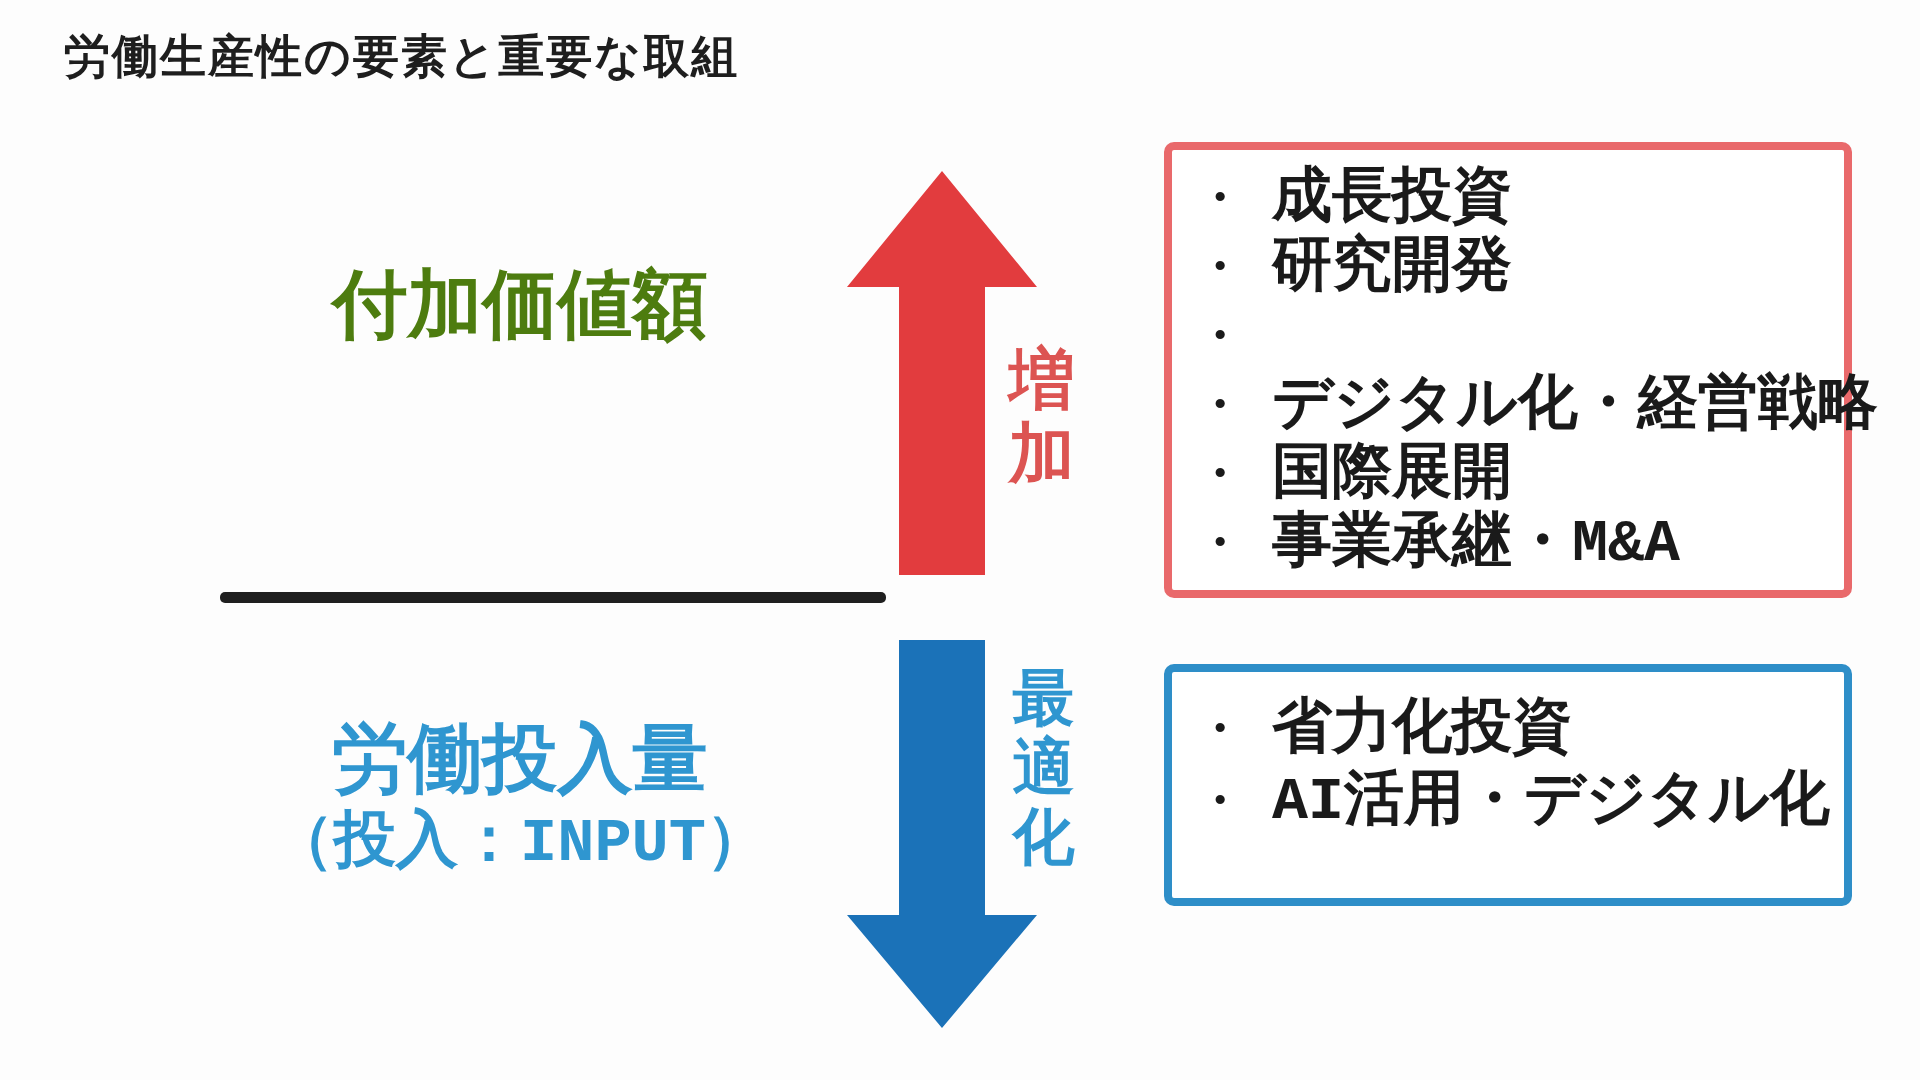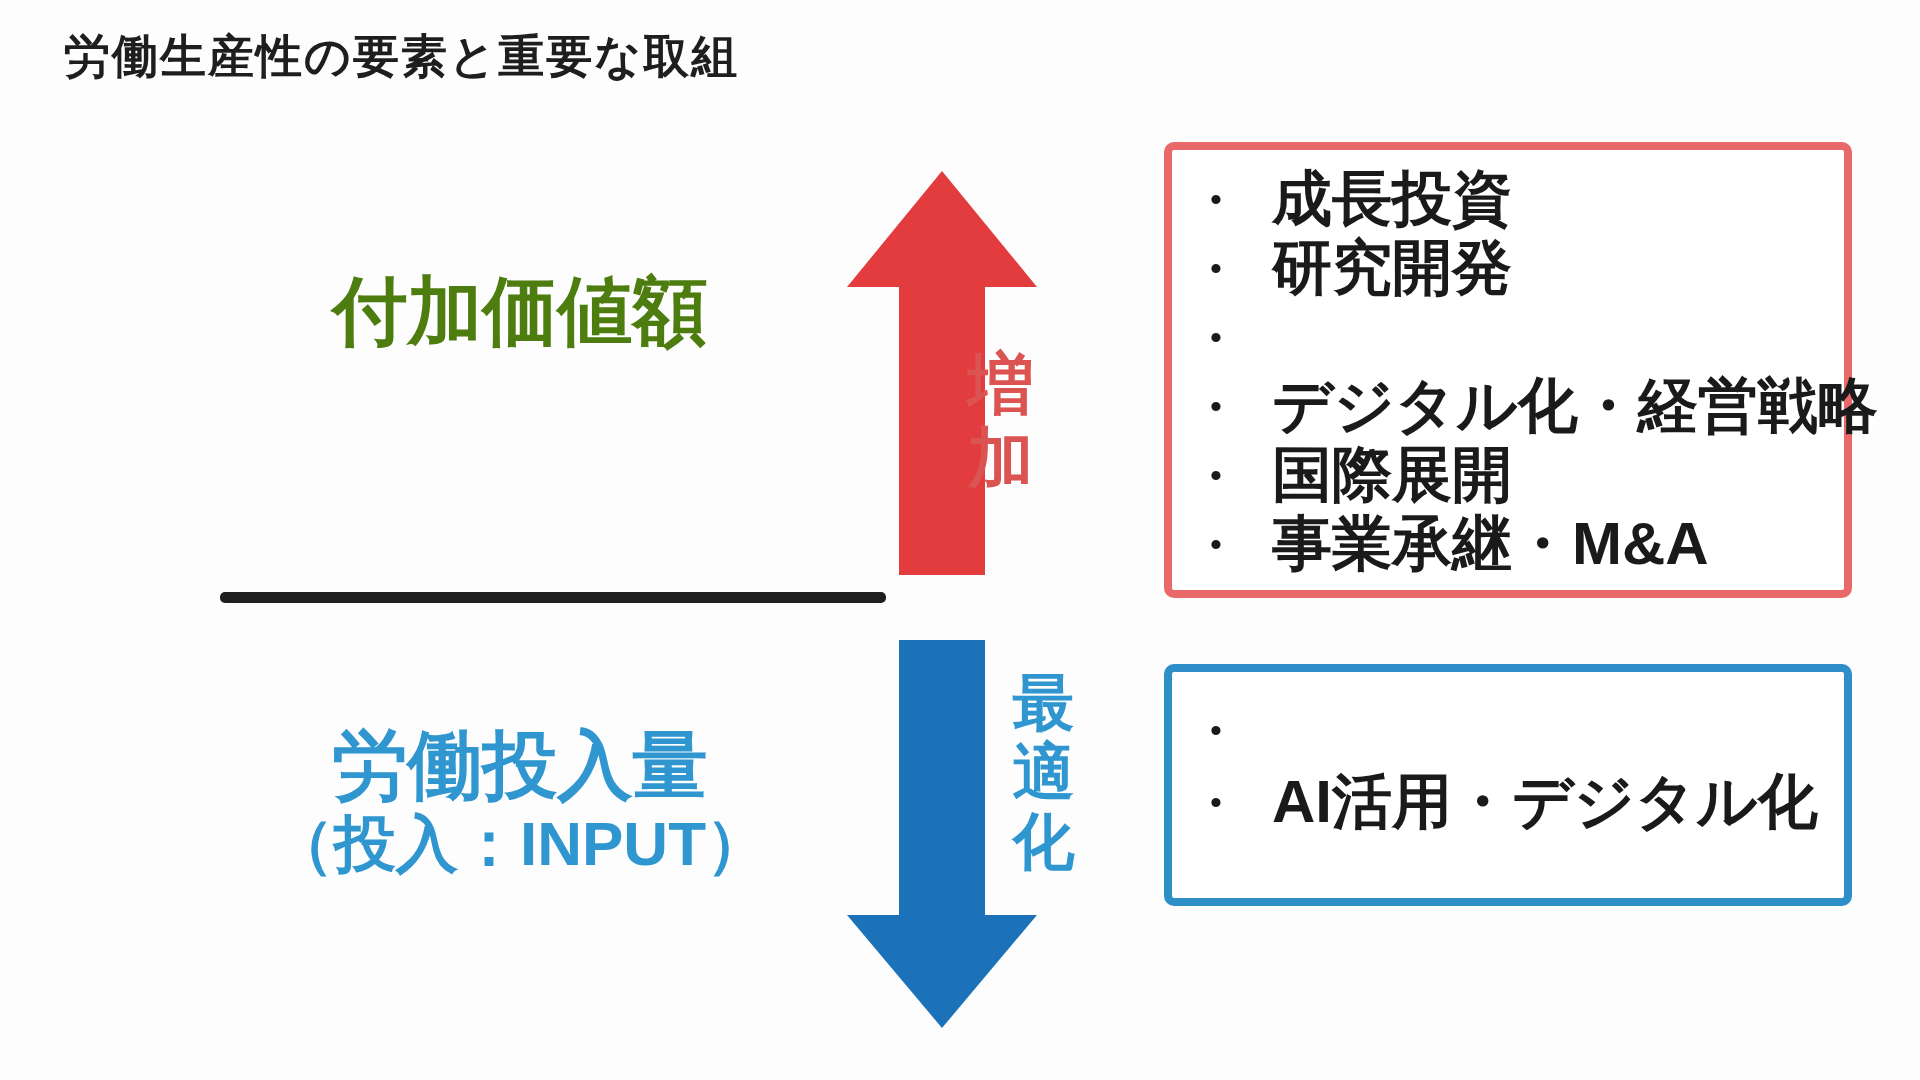--- a/index.html
+++ b/index.html
@@ -1,19 +1,19 @@
 <!DOCTYPE html>
 <html><head>
 <meta charset="utf-8">
 <style>
   html,body{margin:0;padding:0;background:#ffffff;}
   .canvas{
     position:relative;width:1920px;height:1080px;overflow:hidden;
     background:#fdfdfd;
-    font-family:Liberation Sans, sans-serif;
+    font-family:Liberation Mono, monospace;
     color:#1f1f1f;
   }
   .page-title{
     position:absolute;left:64px;top:26px;
     font-size:46px;font-weight:700;letter-spacing:2px;color:#1e1e1e;
     white-space:nowrap;
   }
   
   .label-block{position:absolute;left:160px;width:720px;text-align:center;font-weight:700;}
   .label-block.output{top:268px;color:#4d7c0f;}
@@ -29,21 +29,21 @@
   .arrow-svg{position:absolute;display:block;}
   .arrow-up{left:840px;top:165px;}
   .arrow-down{left:840px;top:636px;}
   .arrow-up polygon{fill:#e23c3e;}
   .arrow-down polygon{fill:#1b72b8;}
   
   .v-label{
     position:absolute;font-weight:700;width:1.08em;
     word-break:break-all;line-break:anywhere;text-align:center;line-height:1.12;
   }
-  .v-label.increase{left:965px;top:348px;font-size:66px;color:#dc5452;}
+  .v-label.increase{left:1006px;top:348px;font-size:66px;color:#dc5452;}
   .v-label.optimize{left:1010px;top:668px;font-size:62px;color:#2f96d0;}
   
   .list-box{
     position:absolute;left:1164px;background:#ffffff;box-sizing:border-box;
     border-radius:10px;
   }
   .list-box.red{
     top:142px;width:688px;height:456px;border:8px solid #e9696b;
     padding:14px 10px 0 38px;
   }
@@ -112,20 +112,21 @@
     </div>
     <div class="list-row">
       <span class="bullet">•</span>
       <span class="item-text">事業承継・M&amp;A</span>
     </div>
   </div>
 
   <div class="list-box blue">
     <div class="list-row">
       <span class="bullet">•</span>
+      <span class="item-text">省力化投資</span>
     </div>
     <div class="list-row">
       <span class="bullet">•</span>
       <span class="item-text">AI活用・デジタル化</span>
     </div>
   </div>
 
 </div>
 
 </body></html>

